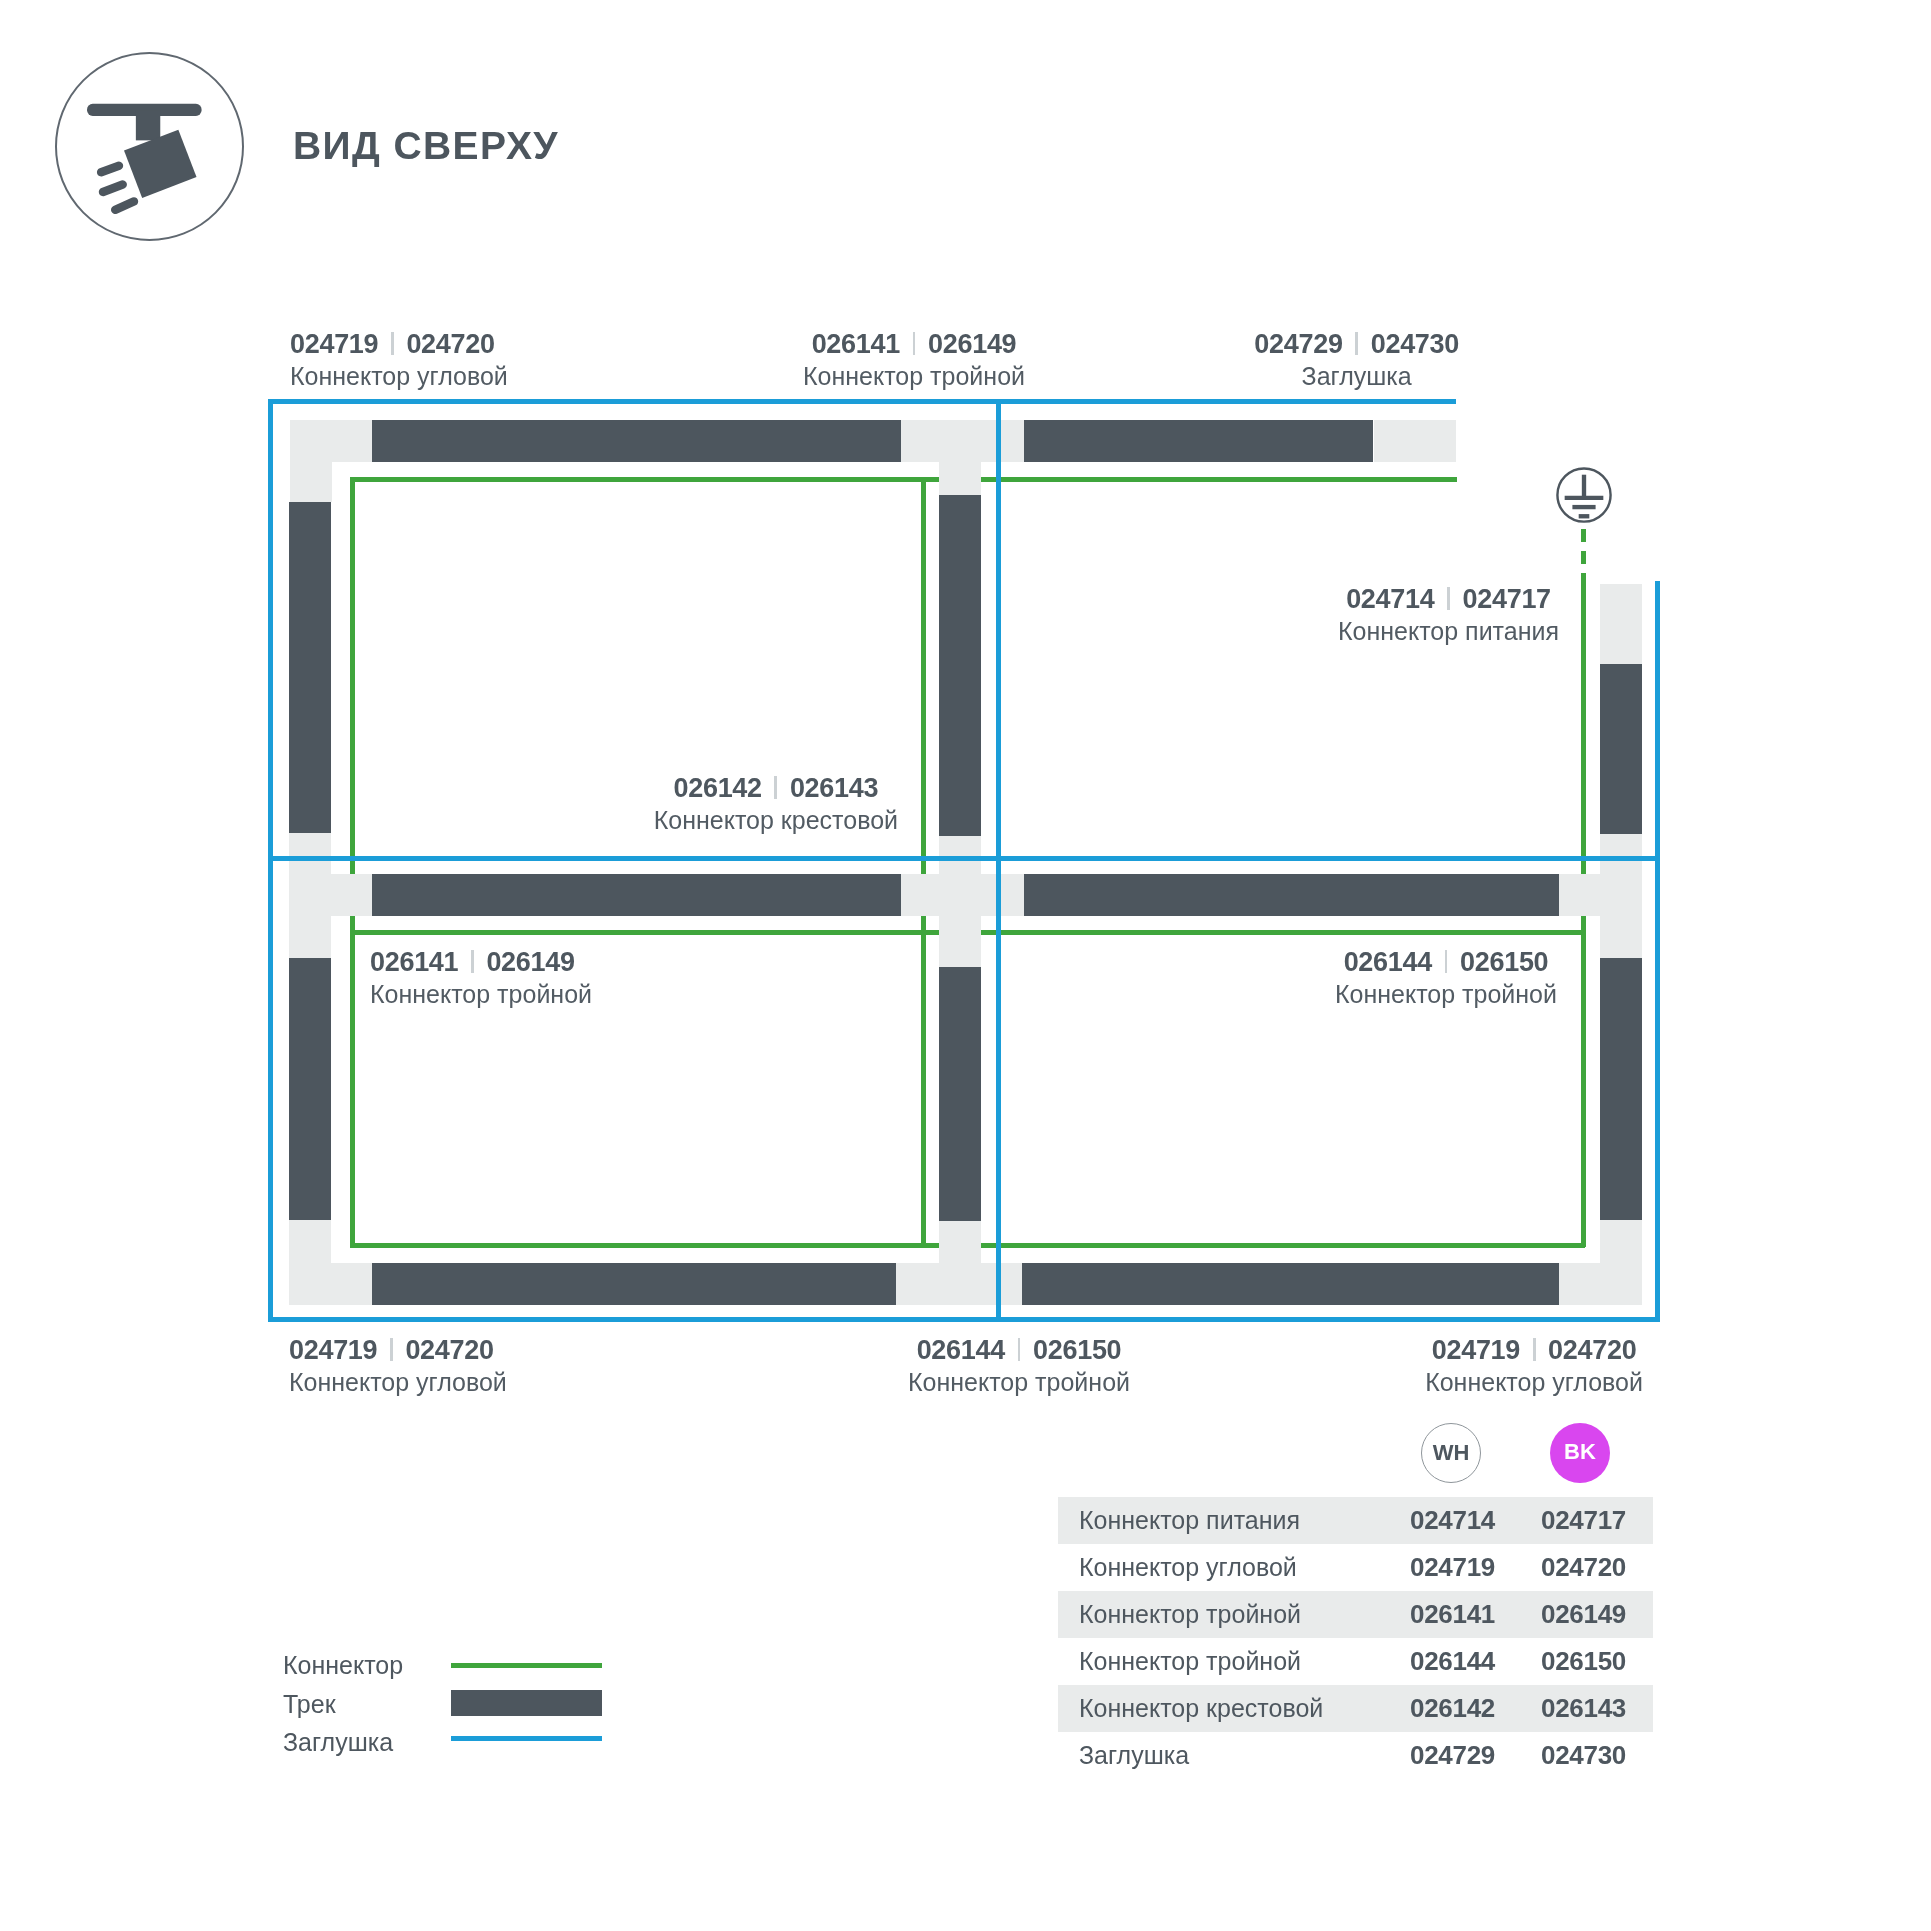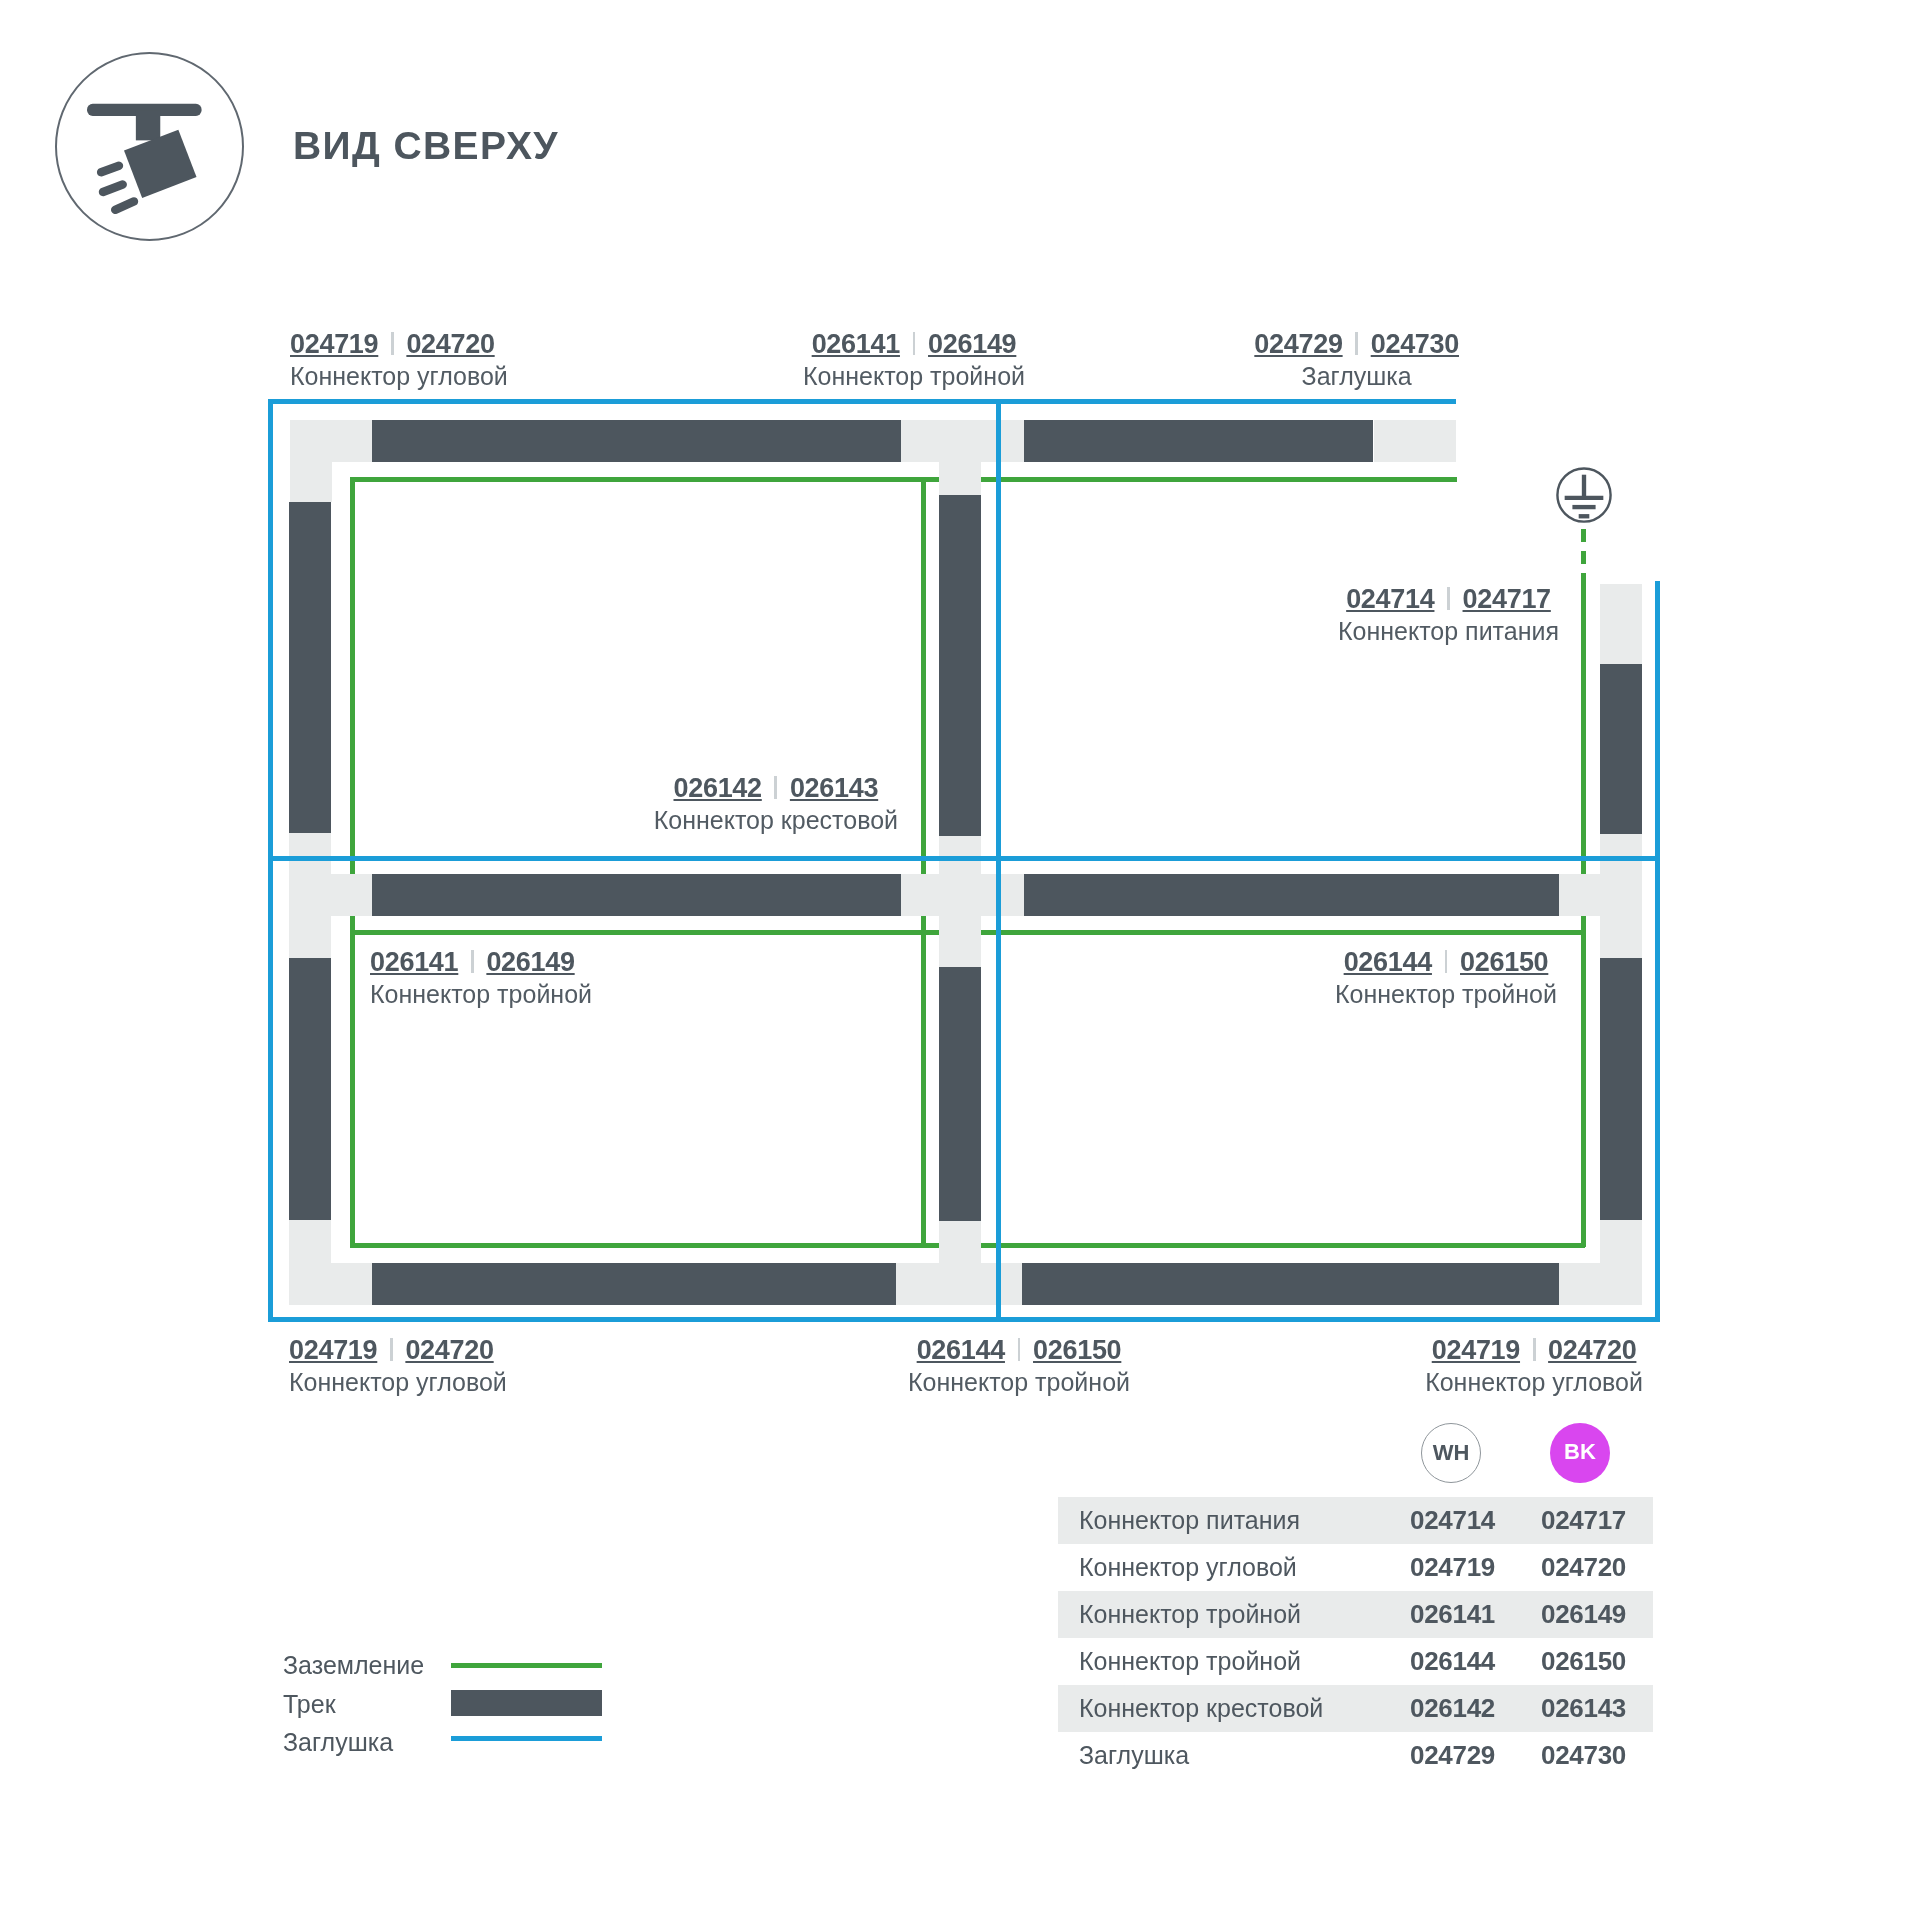--- a/index.html
+++ b/index.html
@@ -7,21 +7,21 @@
          font-family:"Liberation Sans", sans-serif;color:#4e575f;}
   
   .tr{position:absolute;background:#4d565e;z-index:3;}
   .cn{position:absolute;background:#e9ebeb;z-index:3;}
   .gl{position:absolute;background:#3fa53c;z-index:2;}
   .gl-dash{position:absolute;z-index:2;
       background:repeating-linear-gradient(180deg,#3fa53c 0 13.5px,transparent 13.5px 22px);}
   .bl{position:absolute;background:#1b9dd8;z-index:4;}
   
   .dlabel{position:absolute;z-index:6;white-space:nowrap;}
-  .dlabel .nums{font-size:27px;font-weight:700;line-height:32px;letter-spacing:-0.3px;color:#4e575f;text-decoration:underline;}
+  .dlabel .nums{font-size:27px;font-weight:700;line-height:32px;letter-spacing:-0.3px;color:#4e575f;}
   .dlabel .nums .sep{display:inline-block;width:2.9px;height:23px;background:#ccd1d4;
       margin:0 12.6px;vertical-align:-1.9px;}
   .dlabel .lname{font-size:25px;font-weight:400;line-height:32px;color:#525b63;}
   .ta-c{text-align:center;transform:translateX(-50%);}
   .ta-r{text-align:center;}
   
   #page-title{position:absolute;left:293px;top:124px;font-size:39px;font-weight:700;
       letter-spacing:1.4px;color:#4d565e;z-index:6;}
   #view-icon{position:absolute;left:55px;top:52px;width:189px;height:189px;border:2.4px solid #606870;
       border-radius:50%;box-sizing:border-box;background:#fff;z-index:6;}
@@ -166,21 +166,21 @@
   <div class="dlabel ta-c" style="left:1019px;top:1334px;">
     <div class="nums"><span>026144</span><span class="sep"></span><span>026150</span></div>
     <div class="lname">Коннектор тройной</div>
   </div>
 
   <div class="dlabel ta-r" style="right:288px;top:1334px;">
     <div class="nums"><span>024719</span><span class="sep"></span><span>024720</span></div>
     <div class="lname">Коннектор угловой</div>
   </div>
 
-  <div class="legend-label" style="top:1651px;">Заземление</div>
+  <div class="legend-label" style="top:1651px;">Коннектор</div>
   <div class="legend-swatch" style="top:1663px;height:4.8px;background:#3fa53c;"></div>
 
   <div class="legend-label" style="top:1690px;">Трек</div>
   <div class="legend-swatch" style="top:1690px;height:26px;background:#4d565e;"></div>
 
   <div class="legend-label" style="top:1728px;">Заглушка</div>
   <div class="legend-swatch" style="top:1736px;height:4.8px;background:#1b9dd8;"></div>
 
   <div id="badge-wh" class="colbadge">WH</div>
   <div id="badge-bk" class="colbadge">BK</div>

